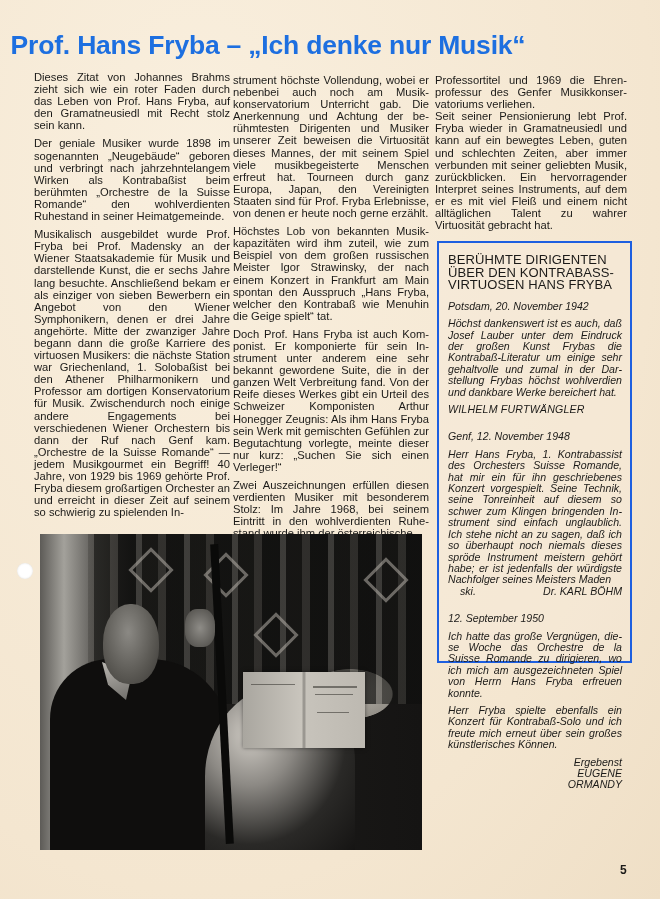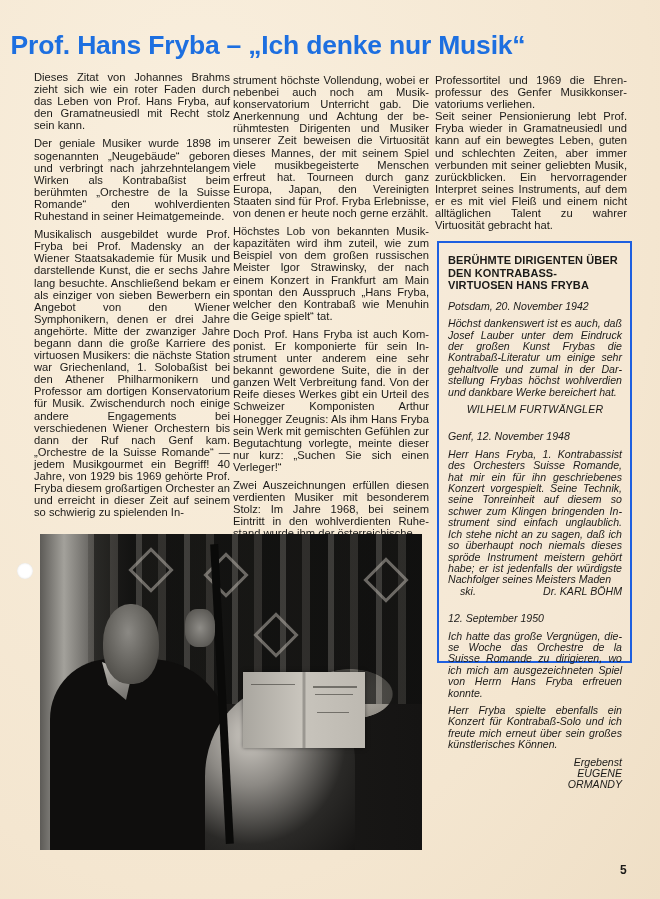--- a/index.html
+++ b/index.html
@@ -36,26 +36,26 @@
   .box {
     position: absolute; left: 437px; top: 241px; width: 174px; height: 397px;
     border: 2px solid #1d5fe0;
     padding: 11px 8px 10px 9px;
     font-size: 10.6px; line-height: 11.4px;
     font-style: italic;
     text-align: justify;
     background: rgba(246,236,220,0.35);
   }
   .box .box-title {
-    font-style: normal; font-weight: bold; font-size: 11px; line-height: 12.6px;
+    font-style: normal; font-weight: normal; font-size: 13px; line-height: 12.6px;
     text-align: left; margin: 0 0 9px 0; letter-spacing: 0.1px;
   }
   .box .dateline { margin: 0 0 6px 0; }
   .box p { margin: 0 0 6px 0; }
-  .box .sig { text-align: center; margin: 0 0 16px 0; letter-spacing: 0.2px; }
+  .box .sig { text-align: left; margin: 0 0 16px 0; letter-spacing: 0.2px; }
   .box .sig-row { display: flex; justify-content: space-between; margin: 0 0 16px 12px; }
   .box .closing { padding-left: 105px; text-align: right; margin: 0; }
   .photo {
     position: absolute; left: 40px; top: 534px; width: 382px; height: 316px;
     background:
       radial-gradient(ellipse 60px 35px at 310px 160px, rgba(210,205,195,0.85) 0%, rgba(190,185,175,0.75) 70%, transparent 72%),
       linear-gradient(90deg, #6c6a66 0%, #8f8d88 8%, #4c4a46 14%, #1f1e1c 24%, #151413 100%);
     overflow: hidden;
   }
   .photo .wall-left {

